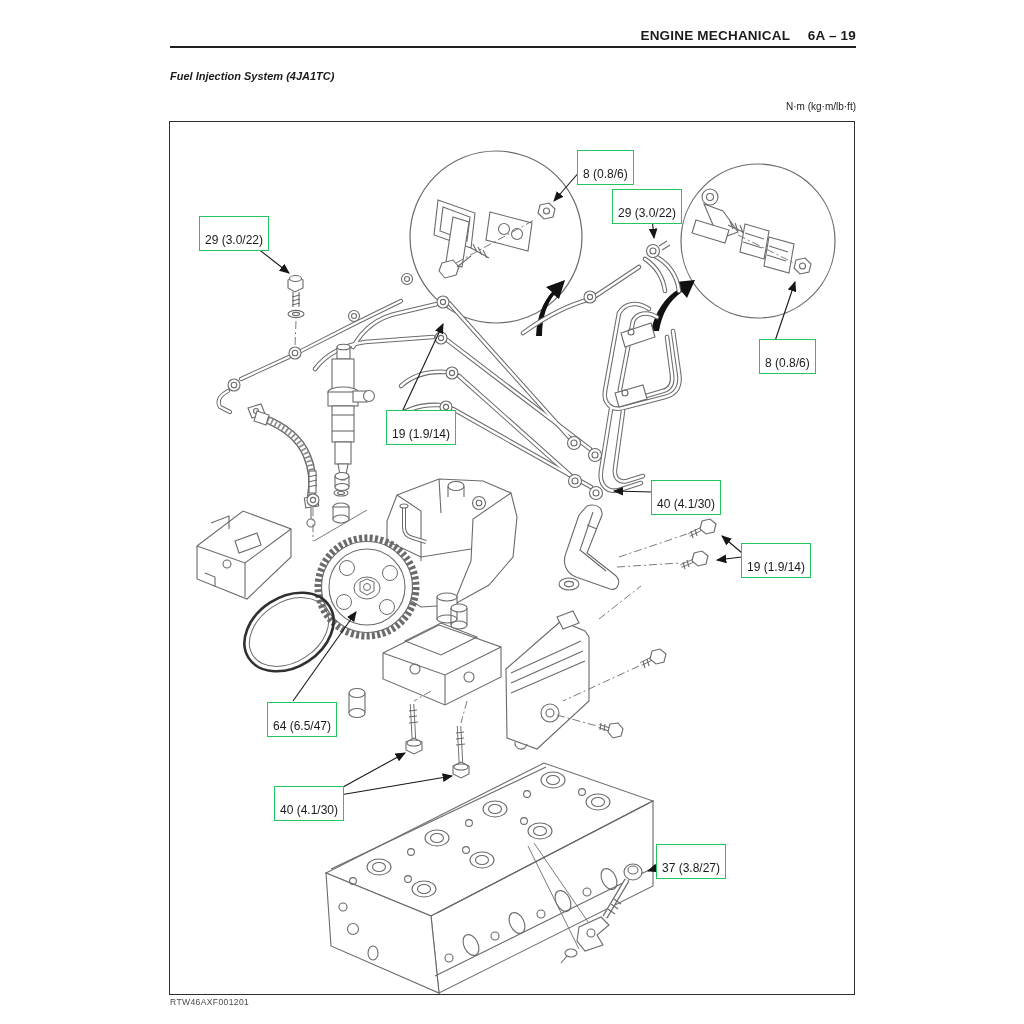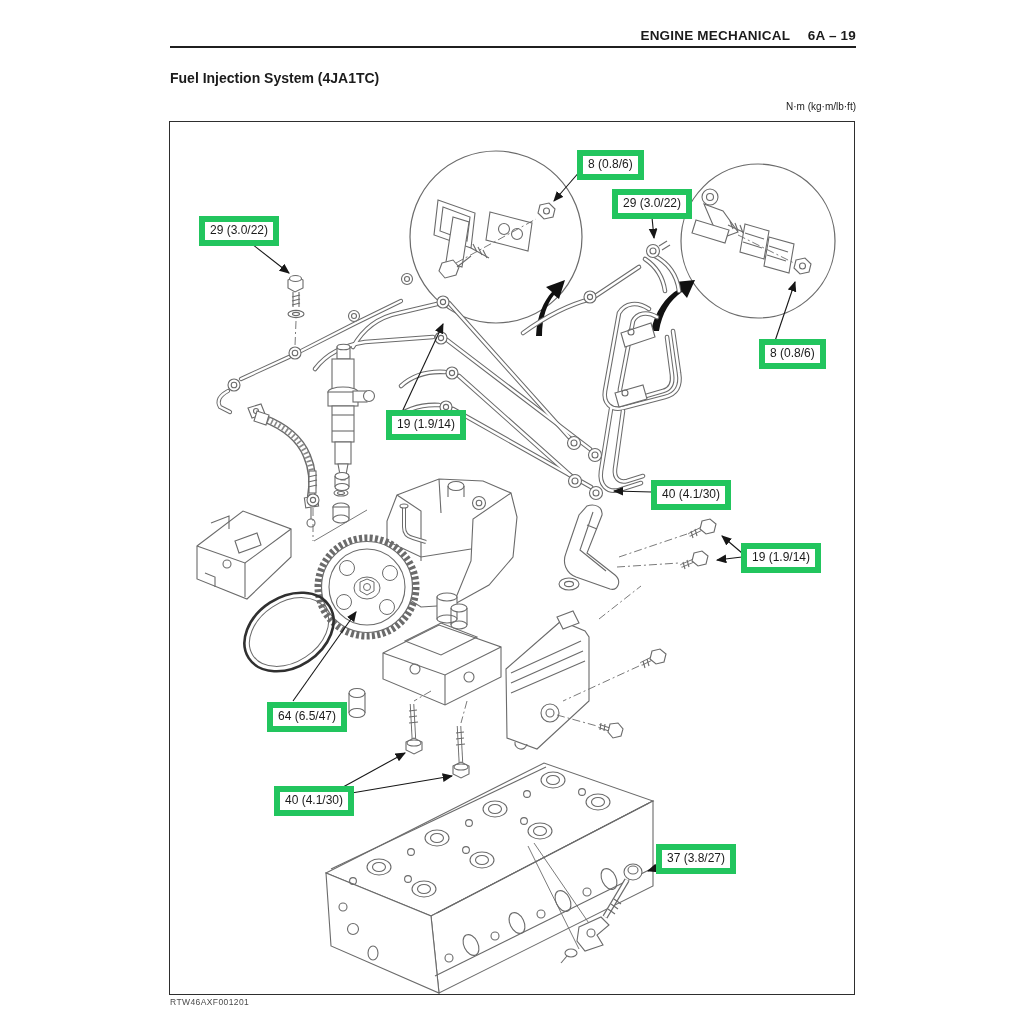--- a/index.html
+++ b/index.html
@@ -11,30 +11,30 @@
   *{margin:0;padding:0;box-sizing:border-box;}
   html,body{width:1024px;height:1024px;background:#ffffff;
     font-family:"Liberation Sans","DejaVu Sans",sans-serif;color:var(--ink);}
   #page{position:relative;width:1024px;height:1024px;background:#fff;overflow:hidden;}
 
   .header-row{position:absolute;top:28px;left:170px;width:686px;
     text-align:right;font-weight:bold;font-size:13.5px;letter-spacing:.2px;}
   .header-row .pageref{margin-left:14px;}
   .header-rule{position:absolute;top:46px;left:170px;width:686px;height:2px;background:#1f1f1f;}
 
-  .section-title{position:absolute;top:70px;left:170px;font-weight:bold;font-size:14px;}
+  .section-title{position:absolute;top:70px;left:170px;font-weight:bold;font-size:11px;font-style:italic;}
 
   .units-note{position:absolute;top:101px;left:170px;width:686px;text-align:right;font-size:10px;}
 
   .figure-box{position:absolute;left:169px;top:121px;width:686px;height:874px;
     border:1.4px solid var(--box-border);background:#fff;}
   .figure-box svg{position:absolute;left:0;top:0;}
 
-  .callout{position:absolute;border:6px solid #22c55e;background:#fff;
-    font-size:12px;line-height:15px;padding:1px 5px 2px 5px;white-space:nowrap;z-index:3;}
+  .callout{position:absolute;border:1px solid #22c55e;background:#fff;
+    font-size:12px;line-height:15px;padding:16px 5px 2px 5px;white-space:nowrap;z-index:3;}
 
   .figure-code{position:absolute;top:997px;left:170px;width:676px;text-align:left;
     font-size:8.5px;color:#4a4a4a;letter-spacing:.4px;}
 </style>
 </head>
 <body>
 
 <div id="page">
 
   <div class="header-row">

